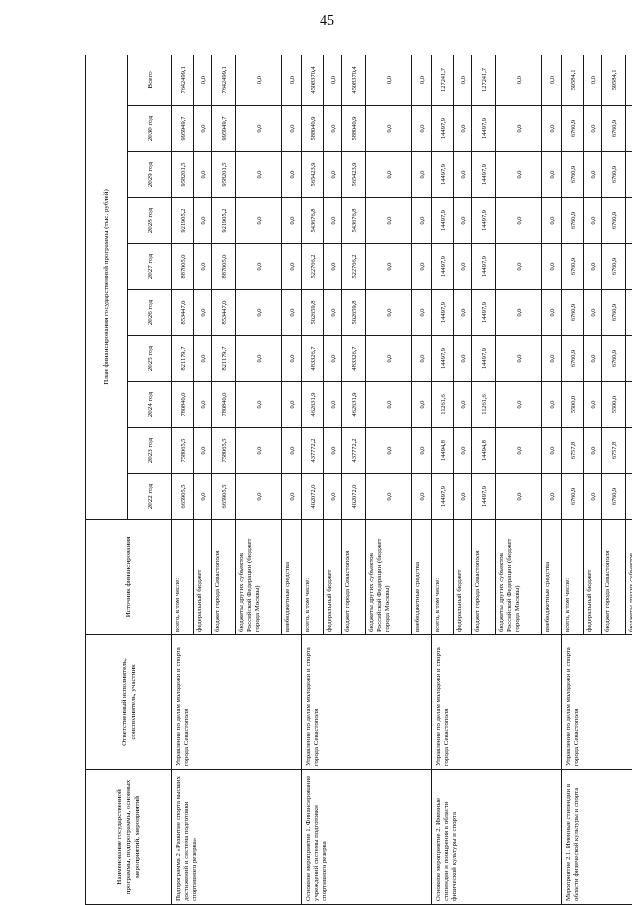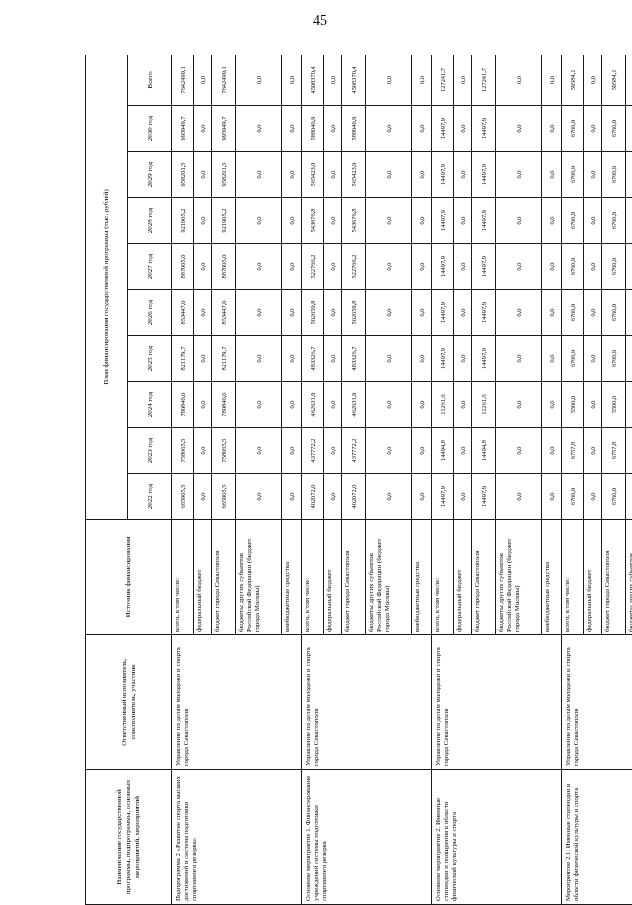--- a/index.html
+++ b/index.html
@@ -12,21 +12,21 @@
     overflow: hidden;
   }
   .page {
     position: absolute; left: 0; top: 0;
     width: 632px; height: 905px;
     background: #fff;
     overflow: hidden;
   }
   .page-number {
     position: absolute; top: 13px; left: 306px; width: 28px;
-    text-align: center; font-size: 14px;
+    text-align: right; font-size: 14px;
   }
   
   .rotated {
     position: absolute; left: 85px; top: 55px;
     width: 850px;   
     height: 547px;  
     transform-origin: 0 0;
     transform: translateY(850px) rotate(-90deg);
     overflow: hidden;
   }

